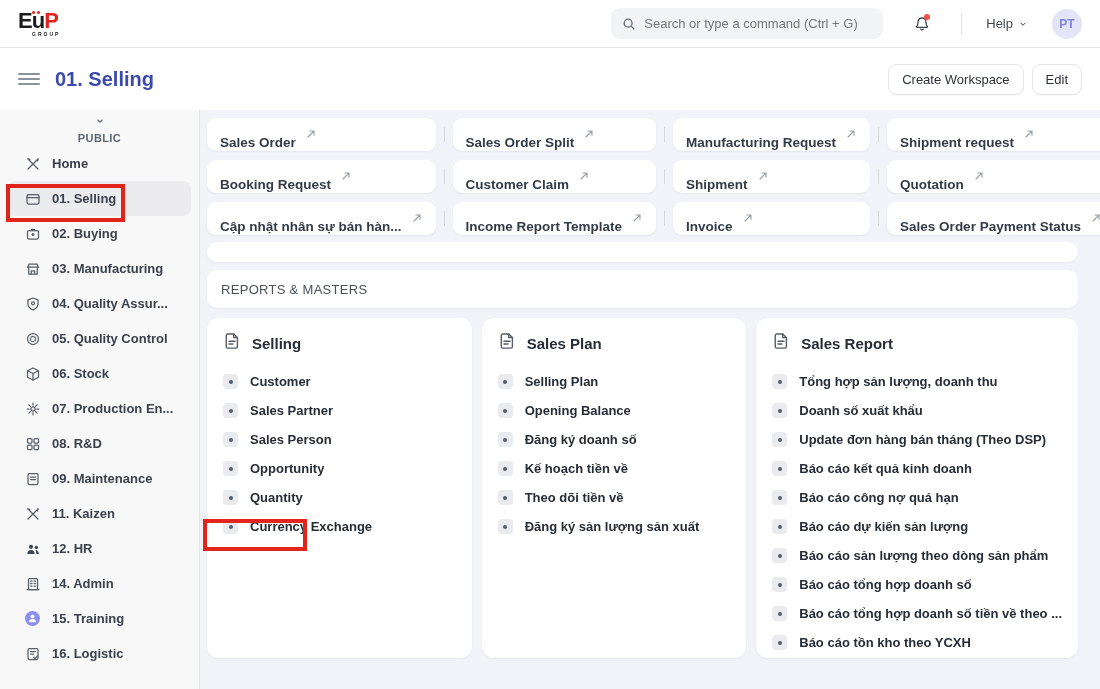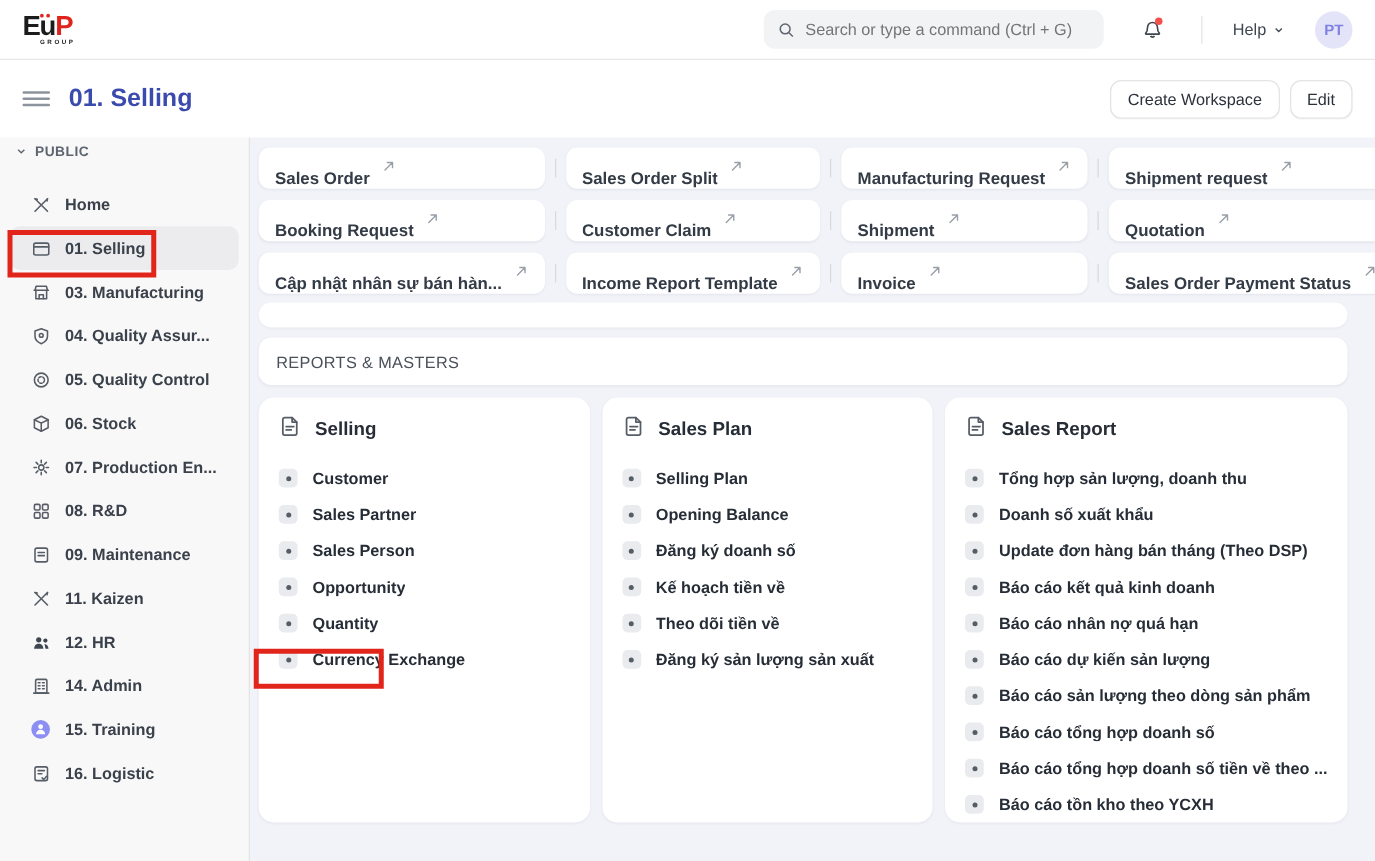--- a/index.html
+++ b/index.html
@@ -39,22 +39,22 @@
   .page-title { font-size:20px; font-weight:700; color:#3b4aad; margin-left:15px; }
   .header-actions { margin-left:auto; display:flex; gap:8px; }
   .btn { background:#fff; border:1px solid #e3e4e7; border-radius:9px; padding:7px 13px;
     font-size:13px; font-weight:500; color:#2b323b; cursor:pointer;
     font-family:"Liberation Sans", sans-serif; box-shadow:0 1px 1px rgba(0,0,0,0.03); }
 
   
   .content-row { display:flex; height:579px; }
   .sidebar { width:200px; flex:none; background:#f8f8f8; border-right:1px solid #e4e4e6;
     padding-top:6px; overflow:hidden; }
-  .side-section { height:30px; display:flex; align-items:flex-start; gap:6px; padding:0 12px;
-    font-size:11px; font-weight:700; color:#5d6570; letter-spacing:0.4px; cursor:pointer; }
+  .side-section { height:30px; display:flex; align-items:center; gap:6px; padding:0 12px;
+    font-size:11px; font-weight:700; color:#5d6570; letter-spacing:0.4px; cursor:pointer;flex-direction:column; }
   .side-item { height:35px; display:flex; align-items:center; gap:11px; margin:0 8px;
     padding:0 0 0 16px; border-radius:8px; cursor:pointer; }
   .side-item.active { background:#ececef; }
   .side-item .lbl { font-size:13px; font-weight:600; color:#3a414b; white-space:nowrap; }
   .side-item .ic { width:17px; height:17px; flex:none; display:flex; align-items:center; justify-content:center; }
 
   .main { flex:1; background:#f2f3f9; padding:8px 22px 0 7px; overflow:hidden; }
 
   
   .shortcut-grid { display:grid; grid-template-columns:repeat(4,1fr); column-gap:17px; row-gap:9px; }
@@ -166,20 +166,30 @@
             <svg width="16" height="16" viewBox="0 0 16 16">
               <rect x="2" y="3.5" width="12" height="9.5" rx="1.5" fill="none" stroke="#565d67" stroke-width="1.25" stroke-linecap="round" stroke-linejoin="round"></rect>
               <path d="M2 6.5 h12" fill="none" stroke="#565d67" stroke-width="1.25" stroke-linecap="round" stroke-linejoin="round"></path>
             </svg>
           </span>
           <span class="lbl">01. Selling</span>
         </div>
         <div class="side-item">
           <span class="ic">
             <svg width="16" height="16" viewBox="0 0 16 16">
+              <rect x="2.5" y="4.5" width="11" height="8.5" rx="1.5" fill="none" stroke="#565d67" stroke-width="1.25" stroke-linecap="round" stroke-linejoin="round"></rect>
+              <path d="M6.5 4.5 v-1.2 h3 v1.2" fill="none" stroke="#565d67" stroke-width="1.25" stroke-linecap="round" stroke-linejoin="round"></path>
+              <circle cx="8" cy="8.5" r="0.9" fill="none" stroke="#565d67" stroke-width="1.25" stroke-linecap="round" stroke-linejoin="round"></circle>
+            </svg>
+          </span>
+          <span class="lbl">02. Buying</span>
+        </div>
+        <div class="side-item">
+          <span class="ic">
+            <svg width="16" height="16" viewBox="0 0 16 16">
               <path d="M3 6.2 L3.9 3 h8.2 L13 6.2 M2.3 6.2 h11.4" fill="none" stroke="#565d67" stroke-width="1.25" stroke-linecap="round" stroke-linejoin="round"></path>
               <path d="M3.7 6.2 V13 h8.6 V6.2" fill="none" stroke="#565d67" stroke-width="1.25" stroke-linecap="round" stroke-linejoin="round"></path>
               <path d="M6.3 13 v-3.2 h3.4 V13" fill="none" stroke="#565d67" stroke-width="1.25" stroke-linecap="round" stroke-linejoin="round"></path>
             </svg>
           </span>
           <span class="lbl">03. Manufacturing</span>
         </div>
         <div class="side-item">
           <span class="ic">
             <svg width="16" height="16" viewBox="0 0 16 16">
@@ -490,21 +500,21 @@
           <div class="link-row">
             <span class="bullet">
               <i></i>
             </span>
             <span class="lbl">Báo cáo kết quả kinh doanh</span>
           </div>
           <div class="link-row">
             <span class="bullet">
               <i></i>
             </span>
-            <span class="lbl">Báo cáo nhân nợ quá hạn</span>
+            <span class="lbl">Báo cáo công nợ quá hạn</span>
           </div>
           <div class="link-row">
             <span class="bullet">
               <i></i>
             </span>
             <span class="lbl">Báo cáo dự kiến sản lượng</span>
           </div>
           <div class="link-row">
             <span class="bullet">
               <i></i>

